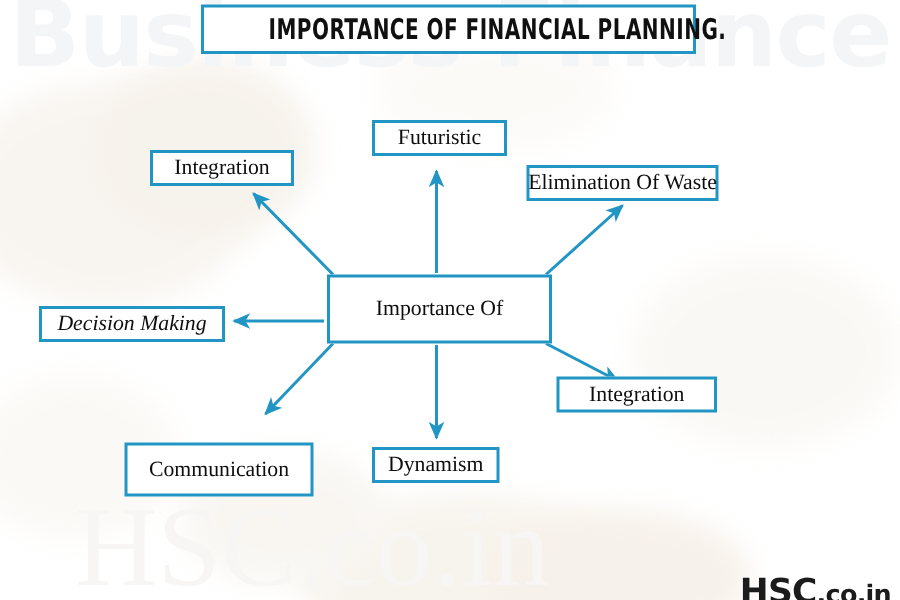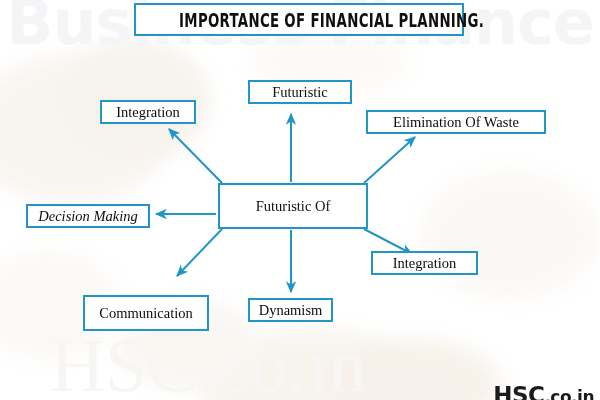--- a/index.html
+++ b/index.html
@@ -157,33 +157,33 @@
       <line x1="291" y1="230" x2="291" y2="292"></line>
     </g>
   </svg>
 
   <div class="title-box">
     <span>IMPORTANCE OF FINANCIAL PLANNING.</span>
   </div>
 
   <div class="node center" style="left:218px; top:183px; width:150px; height:46px;">
     <div>
-      <div>Futuristic Of</div>
+      <div>Importance Of</div>
     </div>
   </div>
 
-  <div class="node" style="left:248px; top:80px; width:104px; height:24px;">
+  <div class="node" style="left:248px; top:80px; width:90px; height:24px;">
     <span>Futuristic</span>
   </div>
 
   <div class="node" style="left:100px; top:100px; width:96px; height:24px;text-align:center;">
     <span>Integration</span>
   </div>
 
-  <div class="node" style="left:351px; top:110px; width:180px; height:24px;margin-left:15px;">
+  <div class="node" style="left:351px; top:110px; width:128px; height:24px;">
     <span>Elimination Of Waste</span>
   </div>
 
   <div class="node" style="left:26px; top:204px; width:124px; height:24px;font-style:italic;">
     <span>Decision Making</span>
   </div>
 
   <div class="node" style="left:371px; top:251px; width:107px; height:24px;">
     <span>Integration</span>
   </div>

